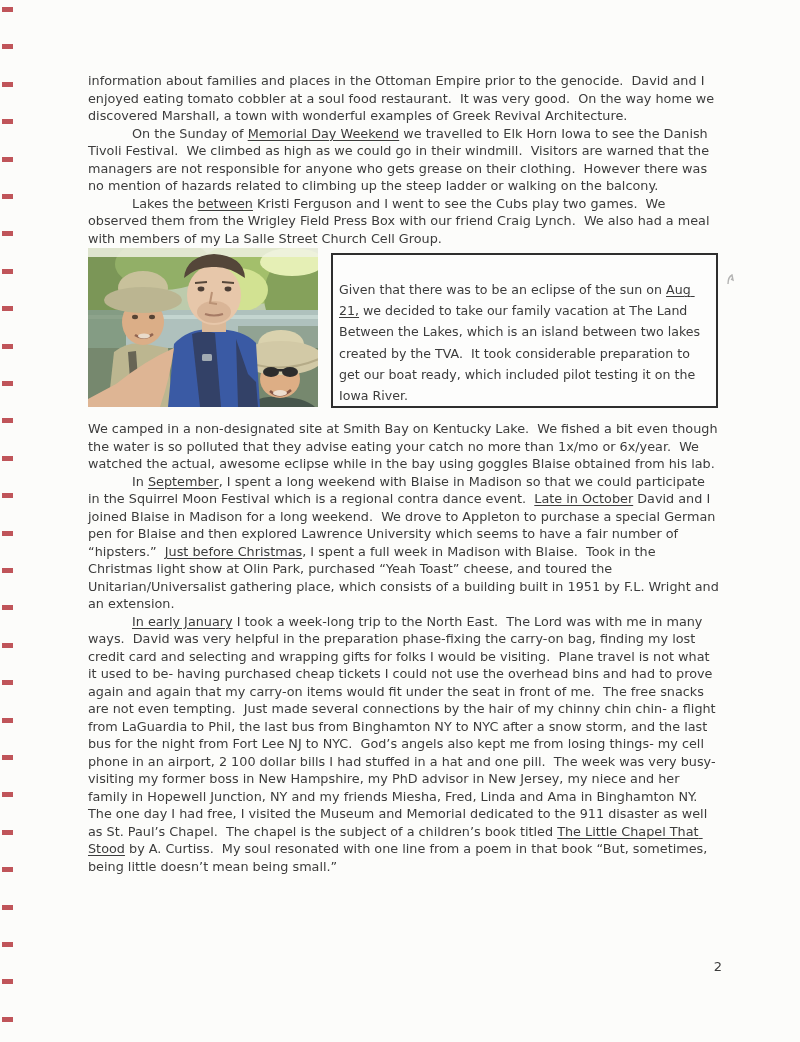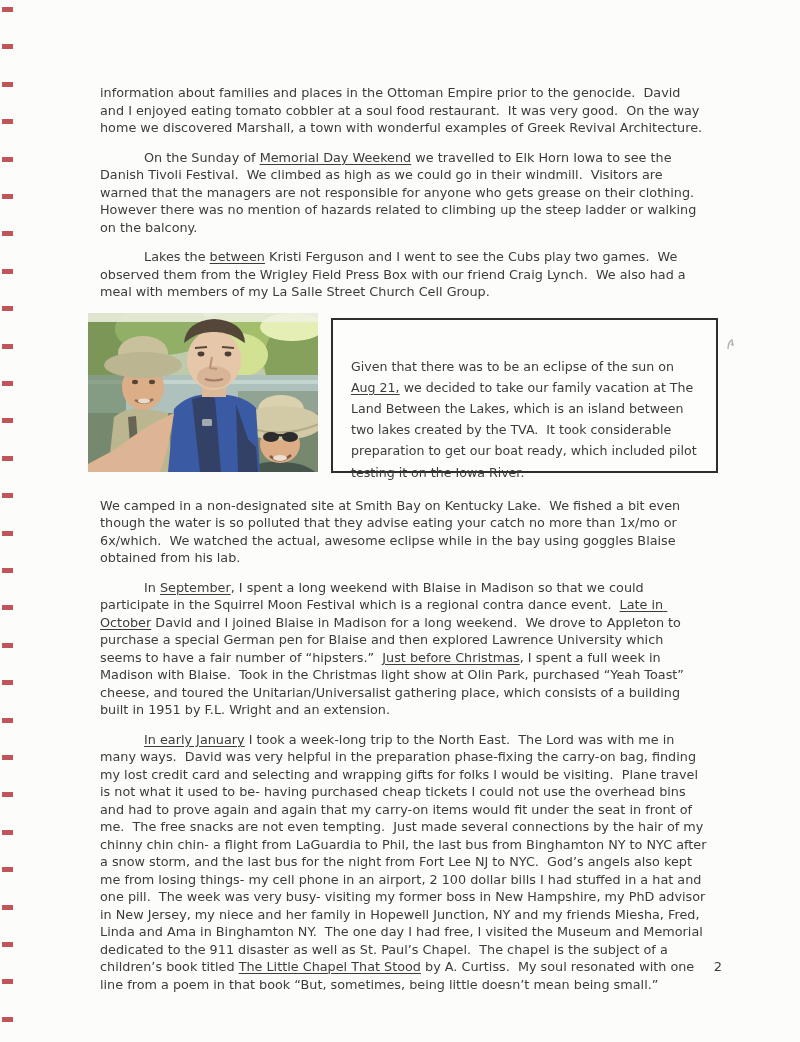--- a/index.html
+++ b/index.html
@@ -22,21 +22,21 @@
     background:repeating-linear-gradient(180deg,var(--mark) 0 5px,rgba(0,0,0,0) 5px 37.4px);
     opacity:.85;
     pointer-events:none;
   }
   .content{
     position:absolute;left:88px;top:72px;width:632px;
     font-size:12.8px;line-height:17.5px;
     color:var(--ink);
   }
   .para{
-    margin:12px;white-space:pre-wrap;
+    margin:0;white-space:pre-wrap;
   }
   .para.indent{text-indent:44px;}
   .u{text-decoration:underline;text-underline-offset:2px;text-decoration-thickness:1px;text-align:right;}
   .figure-row{
     position:relative;height:172px;margin:1px 0 0 0;padding-left:13px;
   }
   .photo{
     position:absolute;left:0;top:0;width:230px;height:159px;
     background:#cfd8bd;overflow:hidden;
   }
@@ -141,21 +141,21 @@
       <div class="callout-box">
         <p class="para"><span>Given that there was to be an eclipse of the sun on </span><span class="u">Aug 21,</span><span> we decided to take our family vacation at The Land Between the Lakes, which is an island between two lakes created by the TVA.  It took considerable preparation to get our boat ready, which included pilot testing it on the Iowa River.</span></p>
       </div>
 
       <svg class="pen-mark" viewBox="0 0 10 12">
         <path d="M2,10 Q2,3 6,1 L7,6 L5,5" stroke="#9b9b9b" stroke-width="1.4" fill="none"></path>
       </svg>
 
     </div>
 
-    <p class="para"><span>We camped in a non-designated site at Smith Bay on Kentucky Lake.  We fished a bit even though the water is so polluted that they advise eating your catch no more than 1x/mo or 6x/which.  We watched the actual, awesome eclipse while in the bay using goggles Blaise obtained from his lab.</span></p>
+    <p class="para"><span>We camped in a non-designated site at Smith Bay on Kentucky Lake.  We fished a bit even though the water is so polluted that they advise eating your catch no more than 1x/mo or 6x/year.  We watched the actual, awesome eclipse while in the bay using goggles Blaise obtained from his lab.</span></p>
     <p class="para indent"><span>In </span><span class="u">September</span><span>, I spent a long weekend with Blaise in Madison so that we could participate in the Squirrel Moon Festival which is a regional contra dance event.  </span><span class="u">Late in October</span><span> David and I joined Blaise in Madison for a long weekend.  We drove to Appleton to purchase a special German pen for Blaise and then explored Lawrence University which seems to have a fair number of “hipsters.”  </span><span class="u">Just before Christmas</span><span>, I spent a full week in Madison with Blaise.  Took in the Christmas light show at Olin Park, purchased “Yeah Toast” cheese, and toured the Unitarian/Universalist gathering place, which consists of a building built in 1951 by F.L. Wright and an extension.</span></p>
     <p class="para indent"><span class="u">In early January</span><span> I took a week-long trip to the North East.  The Lord was with me in many ways.  David was very helpful in the preparation phase-fixing the carry-on bag, finding my lost credit card and selecting and wrapping gifts for folks I would be visiting.  Plane travel is not what it used to be- having purchased cheap tickets I could not use the overhead bins and had to prove again and again that my carry-on items would fit under the seat in front of me.  The free snacks are not even tempting.  Just made several connections by the hair of my chinny chin chin- a flight from LaGuardia to Phil, the last bus from Binghamton NY to NYC after a snow storm, and the last bus for the night from Fort Lee NJ to NYC.  God’s angels also kept me from losing things- my cell phone in an airport, 2 100 dollar bills I had stuffed in a hat and one pill.  The week was very busy- visiting my former boss in New Hampshire, my PhD advisor in New Jersey, my niece and her family in Hopewell Junction, NY and my friends Miesha, Fred, Linda and Ama in Binghamton NY.  The one day I had free, I visited the Museum and Memorial dedicated to the 911 disaster as well as St. Paul’s Chapel.  The chapel is the subject of a children’s book titled </span><span class="u">The Little Chapel That Stood</span><span> by A. Curtiss.  My soul resonated with one line from a poem in that book “But, sometimes, being little doesn’t mean being small.”</span></p>
 
   </div>
 
   <div class="page-number">2</div>
 
 </div>
 
 </body></html>

